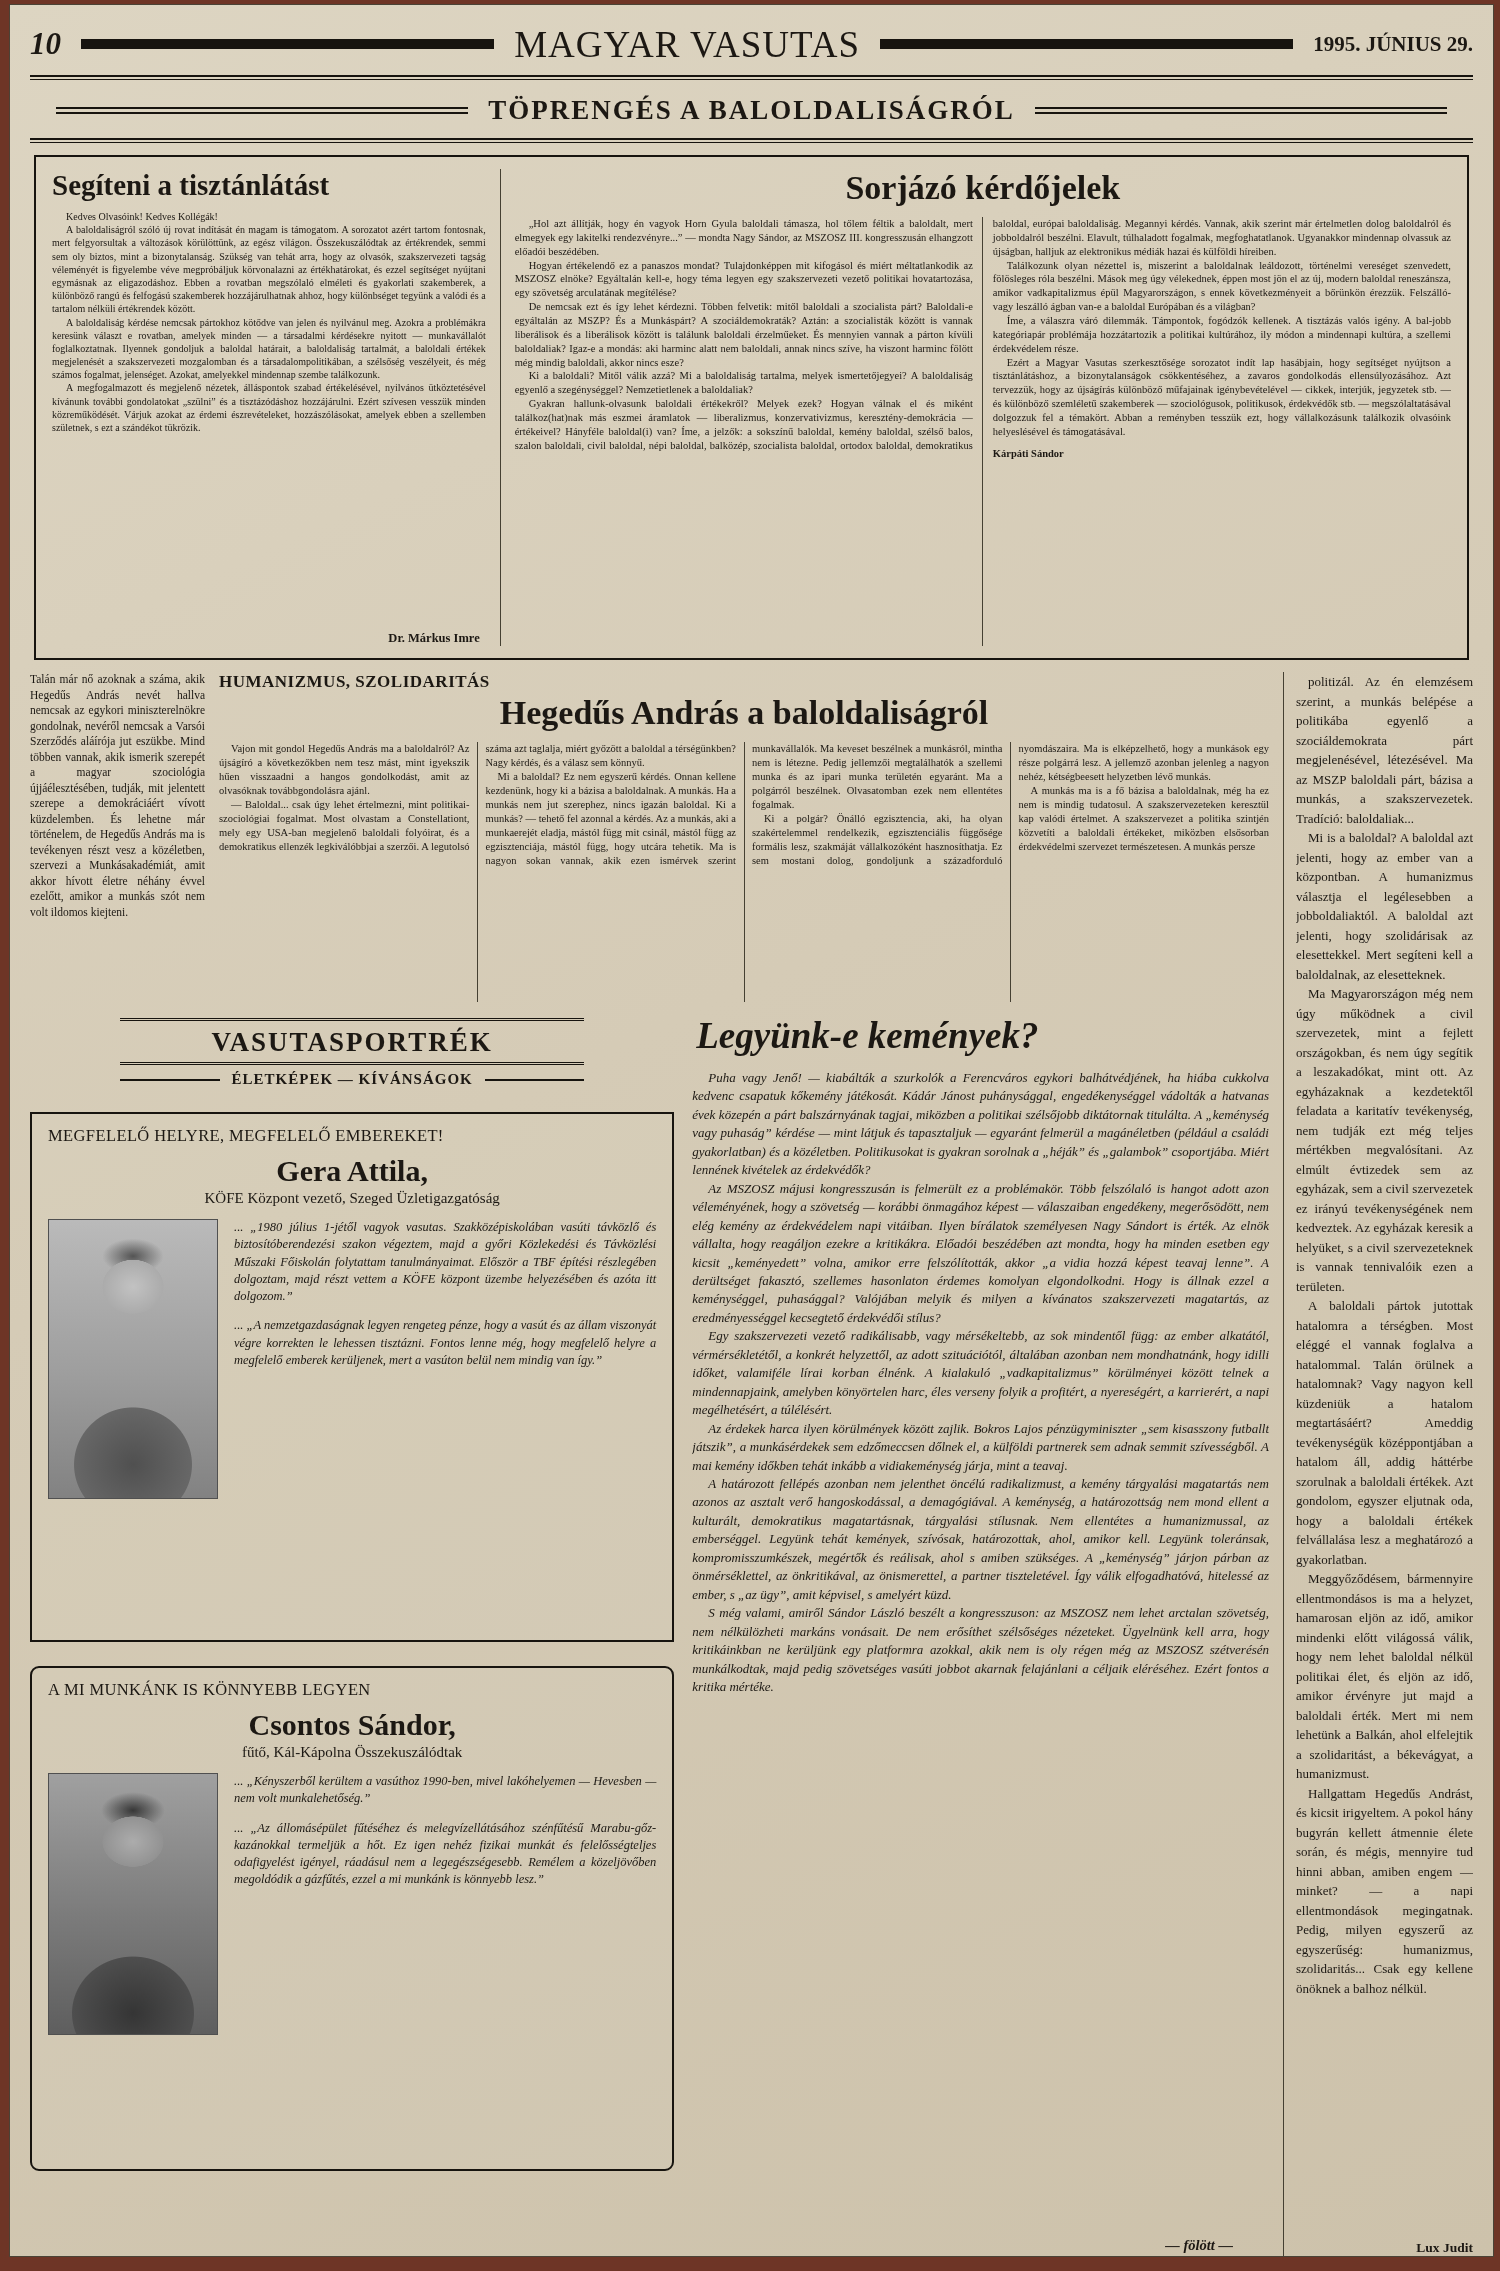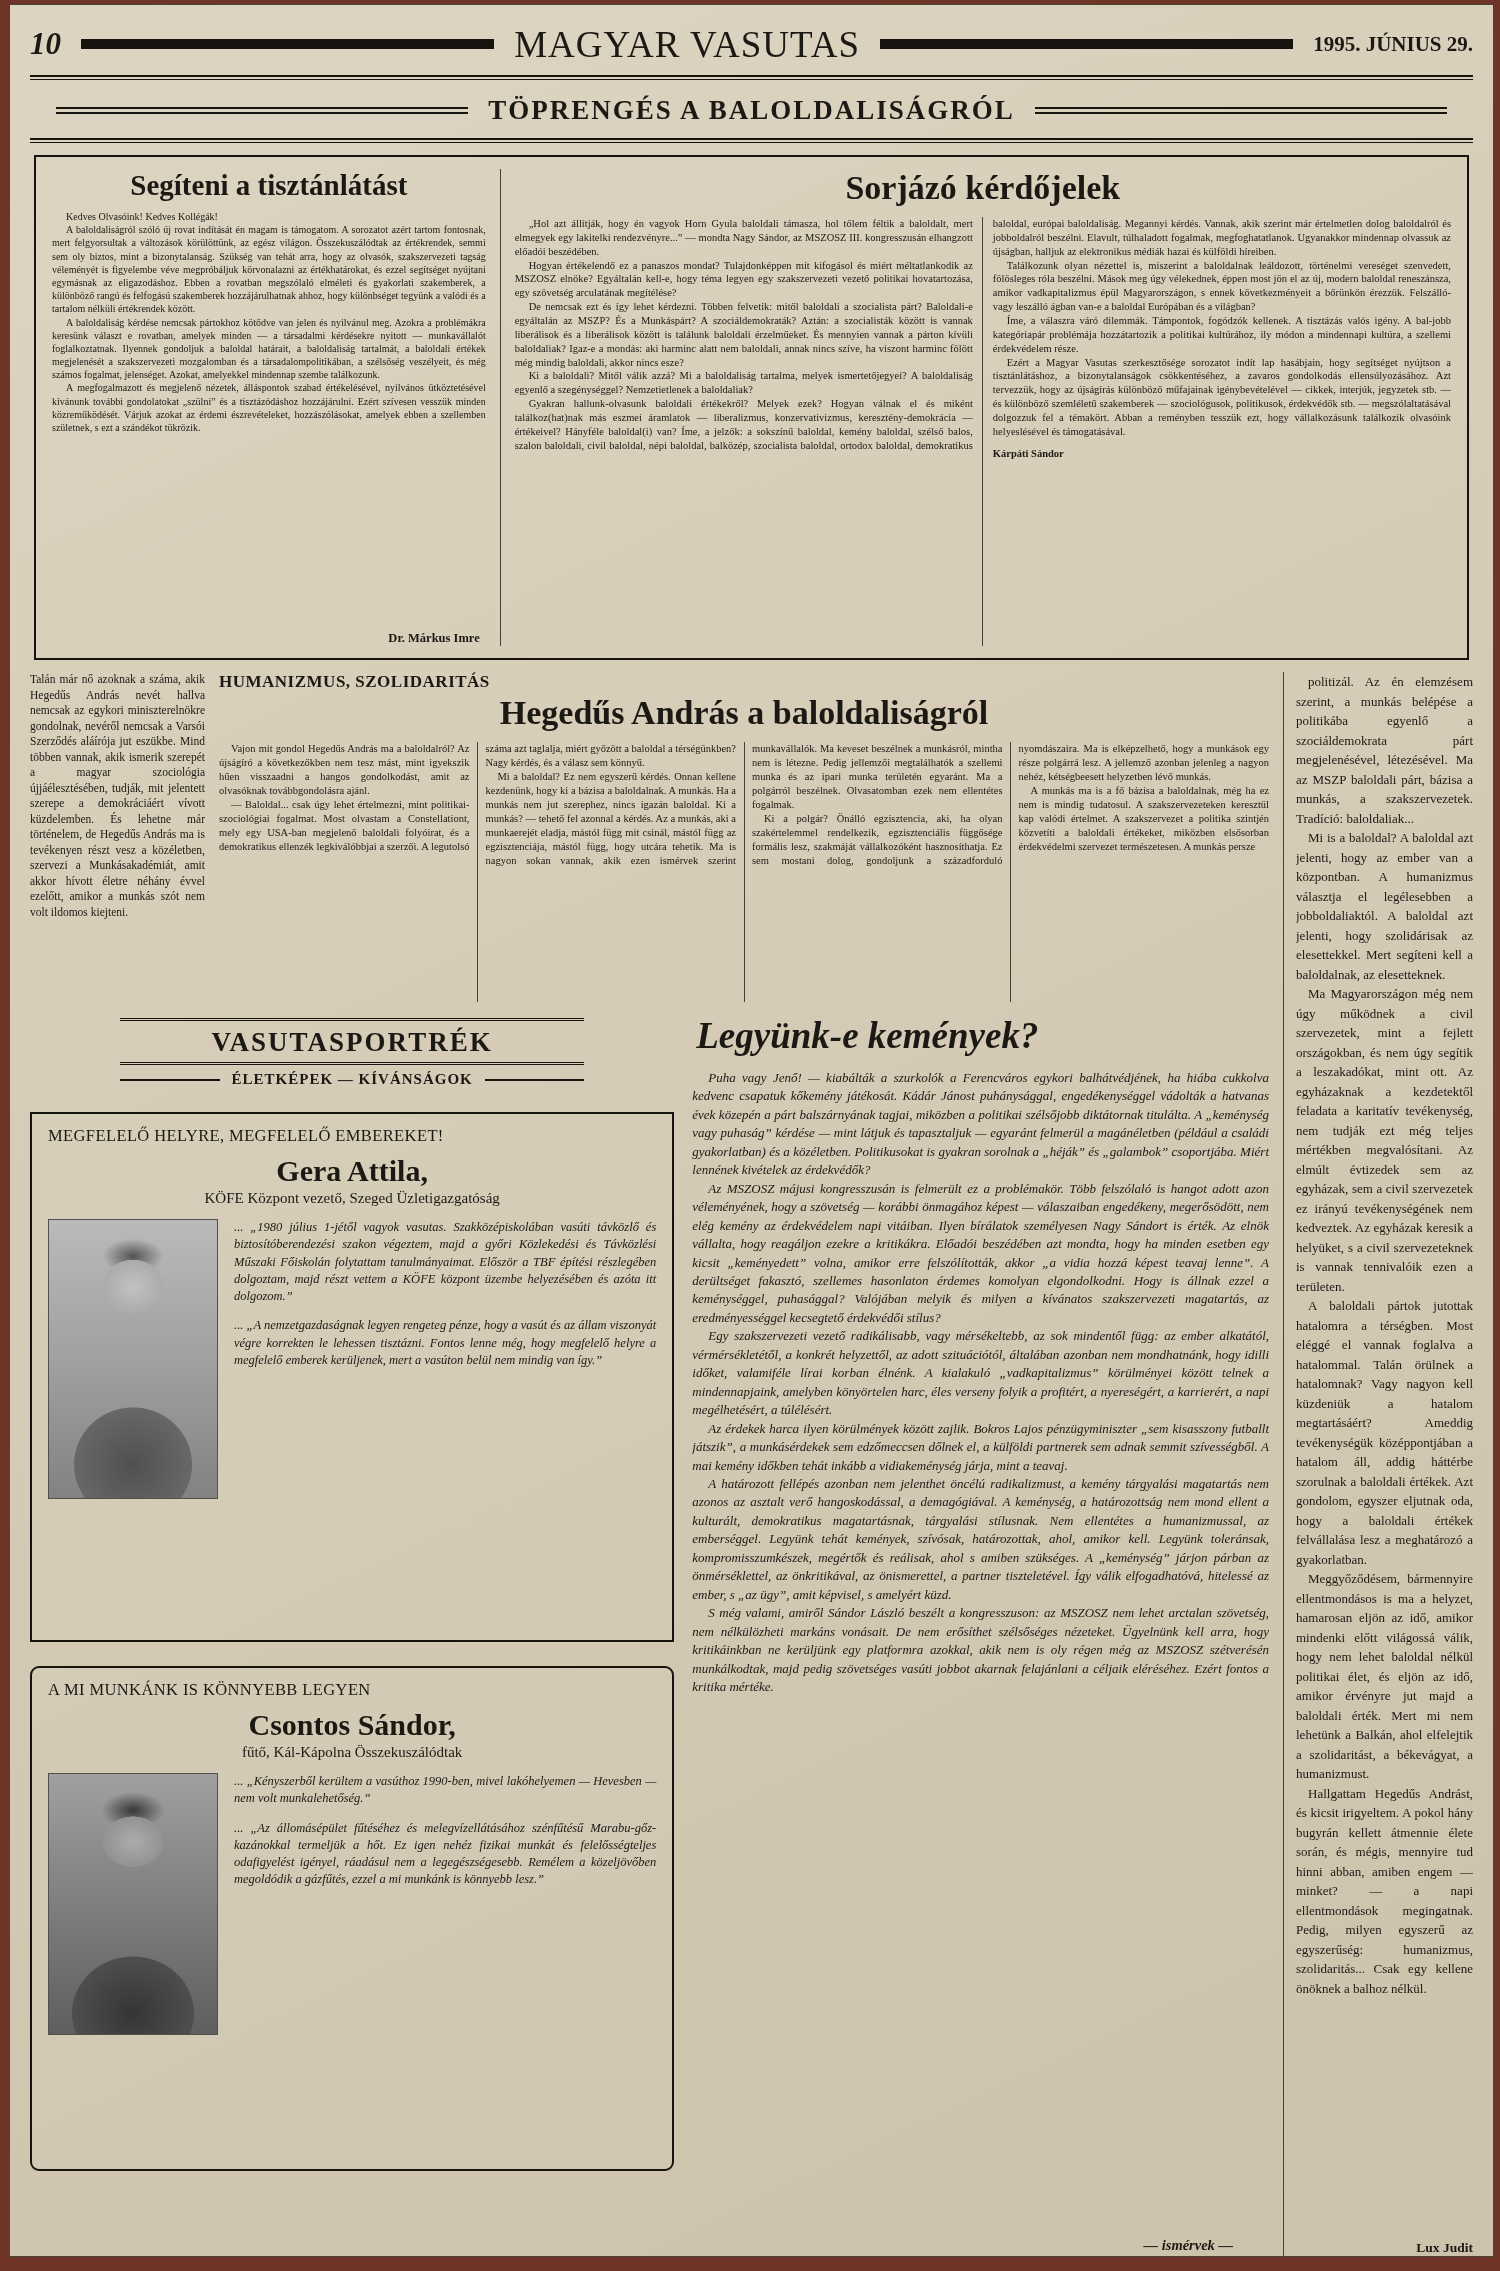--- a/index.html
+++ b/index.html
@@ -19,21 +19,21 @@
   .dblrule { height:5px; border-top:2px solid #17140f; border-bottom:1px solid #17140f; margin:8px 0 0; }
 
   
   .banner { display:flex; align-items:center; gap:20px; margin:10px 26px 0; height:40px; }
   .banner-line { flex:1; height:7px; border-top:2px solid #17140f; border-bottom:2px solid #17140f; }
   .banner-title { font-size:27px; font-weight:bold; letter-spacing:2px; white-space:nowrap; }
 
   
   .top-box { border:2px solid #17140f; margin:12px 4px 0; padding:12px 16px; display:flex; gap:14px; height:505px; }
   .vrule { width:1px; background:#454032; }
-  .col-head { font-weight:bold;text-align:center; }
+  .col-head { font-weight:bold; }
   .seg { width:31%; display:flex; flex-direction:column; }
   .seg h2 { font-size:29px; margin-bottom:8px; }
   .seg .flow { flex:1; overflow:hidden; }
   .body-text p { font-size:10px; line-height:1.32; text-align:justify; text-indent:14px; }
   .seg .body-text p { font-size:10px; }
   .sig { text-align:right; font-weight:bold; font-size:12.5px; margin-top:6px; padding-right:6px; }
   .sorj { flex:1; display:flex; flex-direction:column; }
   .sorj h2 { text-align:center; font-size:34px; margin-bottom:10px; }
   .sorj .cols { column-count:2; column-gap:20px; column-rule:1px solid #454032; flex:1; overflow:hidden; }
   .sorj .cols p { font-size:10.5px; }
@@ -220,19 +220,19 @@
       <article class="kemenyek">
         <h2>Legyünk-e kemények?</h2>
         <div class="kem-text">
           <p>Puha vagy Jenő! — kiabálták a szurkolók a Ferencváros egykori balhátvédjének, ha hiába cukkolva kedvenc csapatuk kőkemény játékosát. Kádár Jánost puhánysággal, engedékenységgel vádolták a hatvanas évek közepén a párt balszárnyának tagjai, miközben a politikai szélsőjobb diktátornak titulálta. A „keménység vagy puhaság” kérdése — mint látjuk és tapasztaljuk — egyaránt felmerül a magánéletben (például a családi gyakorlatban) és a közéletben. Politikusokat is gyakran sorolnak a „héják” és „galambok” csoportjába. Miért lennének kivételek az érdekvédők?</p>
           <p>Az MSZOSZ májusi kongresszusán is felmerült ez a problémakör. Több felszólaló is hangot adott azon véleményének, hogy a szövetség — korábbi önmagához képest — válaszaiban engedékeny, megerősödött, nem elég kemény az érdekvédelem napi vitáiban. Ilyen bírálatok személyesen Nagy Sándort is érték. Az elnök vállalta, hogy reagáljon ezekre a kritikákra. Előadói beszédében azt mondta, hogy ha minden esetben egy kicsit „keményedett” volna, amikor erre felszólították, akkor „a vidia hozzá képest teavaj lenne”. A derültséget fakasztó, szellemes hasonlaton érdemes komolyan elgondolkodni. Hogy is állnak ezzel a keménységgel, puhasággal? Valójában melyik és milyen a kívánatos szakszervezeti magatartás, az eredményességgel kecsegtető érdekvédői stílus?</p>
           <p>Egy szakszervezeti vezető radikálisabb, vagy mérsékeltebb, az sok mindentől függ: az ember alkatától, vérmérsékletétől, a konkrét helyzettől, az adott szituációtól, általában azonban nem mondhatnánk, hogy idilli időket, valamiféle lírai korban élnénk. A kialakuló „vadkapitalizmus” körülményei között telnek a mindennapjaink, amelyben könyörtelen harc, éles verseny folyik a profitért, a nyereségért, a karrierért, a napi megélhetésért, a túlélésért.</p>
           <p>Az érdekek harca ilyen körülmények között zajlik. Bokros Lajos pénzügyminiszter „sem kisasszony futballt játszik”, a munkásérdekek sem edzőmeccsen dőlnek el, a külföldi partnerek sem adnak semmit szívességből. A mai kemény időkben tehát inkább a vidiakeménység járja, mint a teavaj.</p>
           <p>A határozott fellépés azonban nem jelenthet öncélú radikalizmust, a kemény tárgyalási magatartás nem azonos az asztalt verő hangoskodással, a demagógiával. A keménység, a határozottság nem mond ellent a kulturált, demokratikus magatartásnak, tárgyalási stílusnak. Nem ellentétes a humanizmussal, az emberséggel. Legyünk tehát kemények, szívósak, határozottak, ahol, amikor kell. Legyünk toleránsak, kompromisszumkészek, megértők és reálisak, ahol s amiben szükséges. A „keménység” járjon párban az önmérséklettel, az önkritikával, az önismerettel, a partner tiszteletével. Így válik elfogadhatóvá, hitelessé az ember, s „az ügy”, amit képvisel, s amelyért küzd.</p>
           <p>S még valami, amiről Sándor László beszélt a kongresszuson: az MSZOSZ nem lehet arctalan szövetség, nem nélkülözheti markáns vonásait. De nem erősíthet szélsőséges nézeteket. Ügyelnünk kell arra, hogy kritikáinkban ne kerüljünk egy platformra azokkal, akik nem is oly régen még az MSZOSZ szétverésén munkálkodtak, majd pedig szövetséges vasúti jobbot akarnak felajánlani a céljaik eléréséhez. Ezért fontos a kritika mértéke.</p>
         </div>
-        <div class="kem-sig">— ismérvek —</div>
+        <div class="kem-sig">— fölött —</div>
       </article>
 
     </div>
   </div>
 
 </div>
 
 </body></html>

